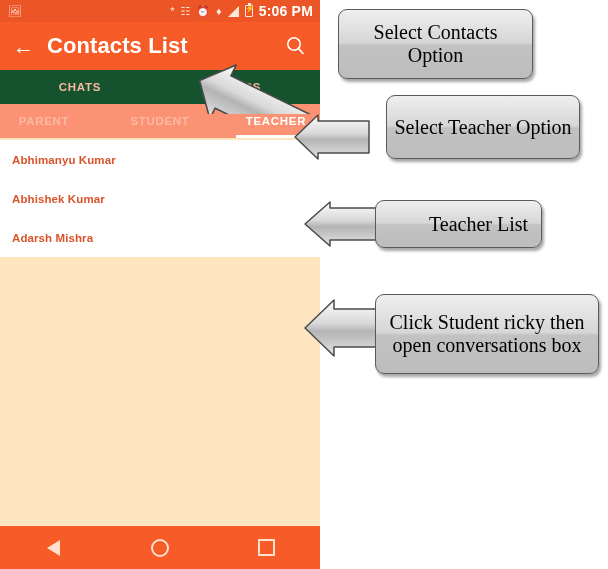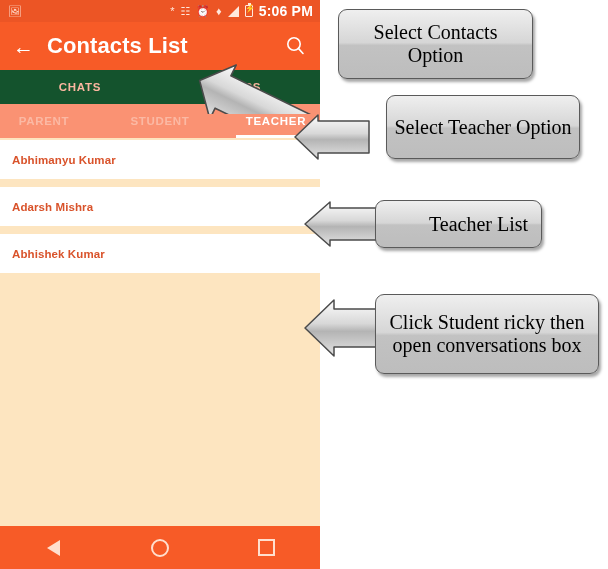--- a/index.html
+++ b/index.html
@@ -161,21 +161,21 @@
   .contact-list {
     background: #FDE5C0;
     padding-top: 2px;
   }
   .contact-row {
     background: #FFFFFF;
     height: 39px;
     display: flex;
     align-items: center;
     padding-left: 12px;
-    margin-bottom: 8px;
+    margin-bottom: 0;
     box-sizing: border-box;
   }
   .contact-name {
     color: #D9532B;
     font-size: 11.5px;
     font-weight: bold;
     letter-spacing: .1px;
   }
 
   
@@ -281,24 +281,24 @@
     <div class="tab-sub active">
       <span>TEACHER</span>
     </div>
   </div>
 
   <div class="contact-list">
     <div class="contact-row">
       <span class="contact-name">Abhimanyu Kumar</span>
     </div>
     <div class="contact-row">
+      <span class="contact-name">Abhishek Kumar</span>
+    </div>
+    <div class="contact-row">
       <span class="contact-name">Adarsh Mishra</span>
-    </div>
-    <div class="contact-row">
-      <span class="contact-name">Abhishek Kumar</span>
     </div>
   </div>
 
   <div class="navbar">
     <div class="nav-btn">
       <span class="nav-back"></span>
     </div>
     <div class="nav-btn">
       <span class="nav-home"></span>
     </div>

